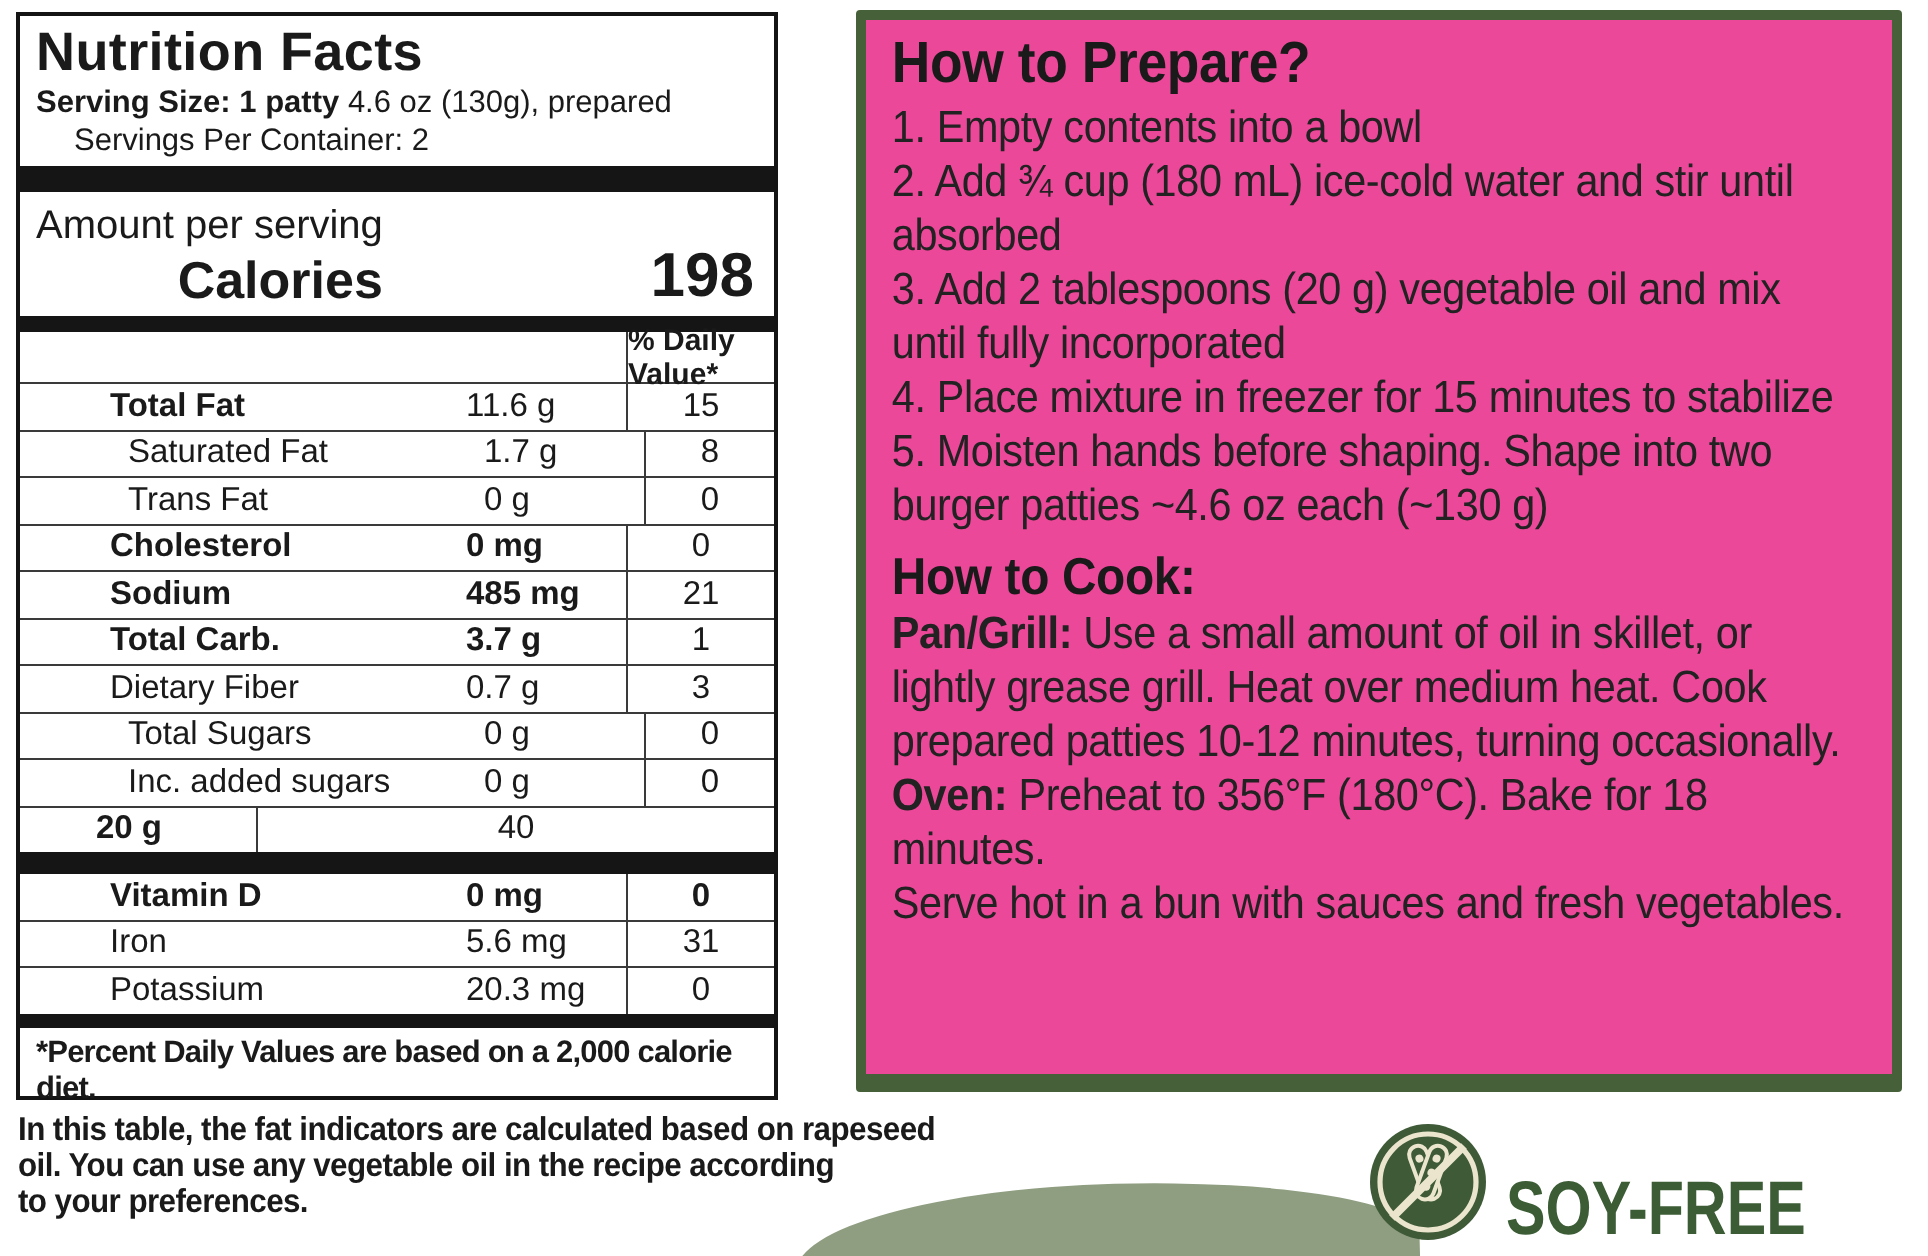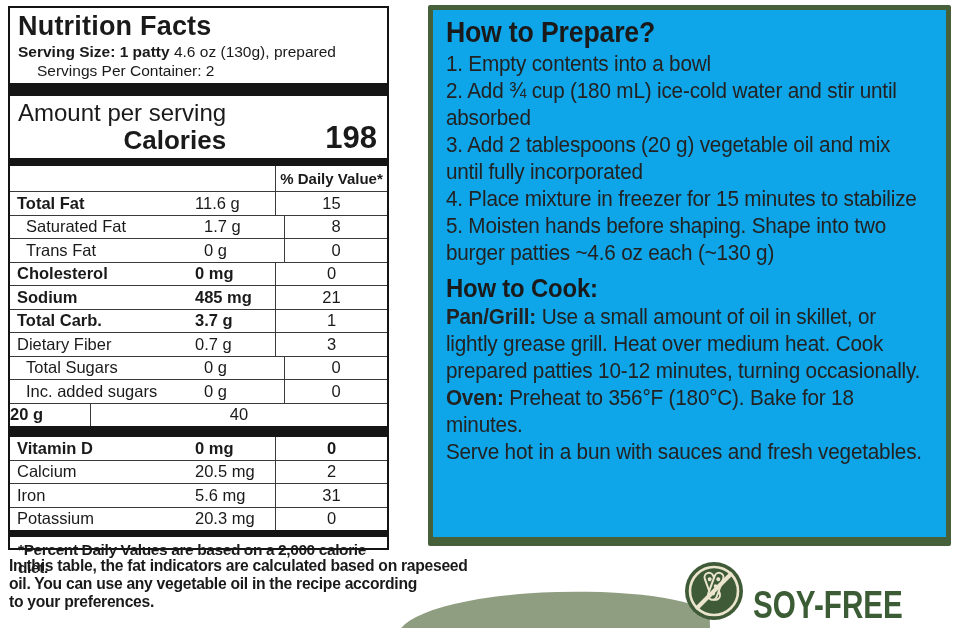--- a/index.html
+++ b/index.html
@@ -12,43 +12,43 @@
   .nf-head{padding:3px 8px 0;}
   .nf-title{font-size:27px;font-weight:bold;letter-spacing:.2px;line-height:31px;}
   .nf-serving{font-size:15.5px;line-height:19px;}
   .nf-serving .b{font-weight:bold;}
   .nf-spc{font-size:15.5px;line-height:19px;font-weight:normal;margin-left:19px;}
   .bar{background:#151515;height:13px;margin-top:3px;}
   .bar-mid{background:#151515;height:8px;}
   .bar-thick{background:#151515;height:11px;}
   .bar-thin{background:#151515;height:7px;}
   .amount-sec{display:flex;justify-content:space-between;padding:5px 10px 3px 8px;}
-  .aps{font-size:24px;line-height:24px;}
+  .aps{font-size:20px;line-height:24px;}
   .cal{font-size:26px;line-height:30px;font-weight:bold;text-align:right;}
   .calnum{font-size:31px;font-weight:bold;align-self:flex-end;line-height:34px;}
-  .nrow{display:flex;align-items:stretch;height:22.5px;border-top:1px solid #3a3a3a;font-size:16.5px;}
+  .nrow{display:flex;align-items:stretch;height:22.5px;border-top:1px solid #3a3a3a;font-size:16.5px;padding-left:38px;}
   .nrow.hdr{height:25px;border-top:none;font-size:15px;}
   .nrow .c1{width:178px;padding-left:7px;display:flex;align-items:center;}
   .nrow .c2{width:80px;display:flex;align-items:center;}
   .nrow .c3{flex:1;border-left:1.5px solid #3a3a3a;display:flex;align-items:center;justify-content:center;}
   .nrow.hdr .c3{font-weight:bold;}
   .ntable .nrow:first-child{border-top:none;}
   .minerals .nrow:first-child{border-top:none;font-weight:bold;}
   .nrow.bold .c1{font-weight:bold;}
   .nrow.amt-b .c2{font-weight:bold;}
   .nrow.ind .c1{padding-left:16px;}
   .nf-foot{padding:4px 8px 0;font-size:15.5px;font-weight:bold;letter-spacing:-.4px;}
 
   
   .oil-note{position:absolute;left:9px;top:556px;font-size:16.5px;font-weight:bold;line-height:18px;
             letter-spacing:-.3px;transform:scaleX(.95);transform-origin:0 0;white-space:nowrap;}
 
   
   .prep{position:absolute;left:428px;top:5px;width:523px;height:541px;border:5px solid #466039;
-        border-bottom-width:9px;box-sizing:border-box;background:#0ea5e9;overflow:hidden;border-radius:2px;}
+        border-bottom-width:9px;box-sizing:border-box;background:#ec4899;overflow:hidden;border-radius:2px;}
   .prep-inner{width:552px;padding:5px 14px;box-sizing:border-box;transform:scaleX(.92);
               transform-origin:0 0;font-size:22.5px;line-height:27px;letter-spacing:-.2px;color:#222;}
   .prep-title{font-size:29px;font-weight:bold;line-height:33px;margin:1px 0 1px;color:#1a1a1a;}
   .prep-inner p{margin:0;}
   .cook-title{font-size:26px;font-weight:bold;line-height:30px;margin-top:7px;color:#1a1a1a;}
   .cook-item b{font-weight:bold;}
   .cook-item b:empty{display:none;}
 
   
   .swoosh{position:absolute;left:398px;top:592px;width:312px;height:74px;background:#8f9e80;
@@ -156,25 +156,20 @@
     <div class="bar-thick"></div>
 
     <div class="minerals">
 
         <div class="nrow">
           <span class="c1">Vitamin D</span>
           <span class="c2">0 mg</span>
           <span class="c3">0</span>
         </div>
 
-        <div class="nrow">
-          <span class="c1">Calcium</span>
-          <span class="c2">20.5 mg</span>
-          <span class="c3">2</span>
-        </div>
 
         <div class="nrow">
           <span class="c1">Iron</span>
           <span class="c2">5.6 mg</span>
           <span class="c3">31</span>
         </div>
 
         <div class="nrow">
           <span class="c1">Potassium</span>
           <span class="c2">20.3 mg</span>

